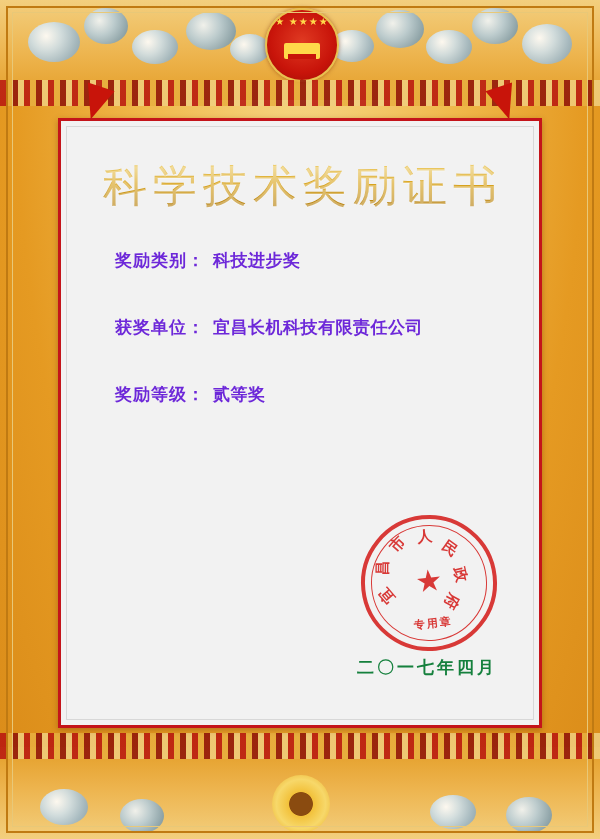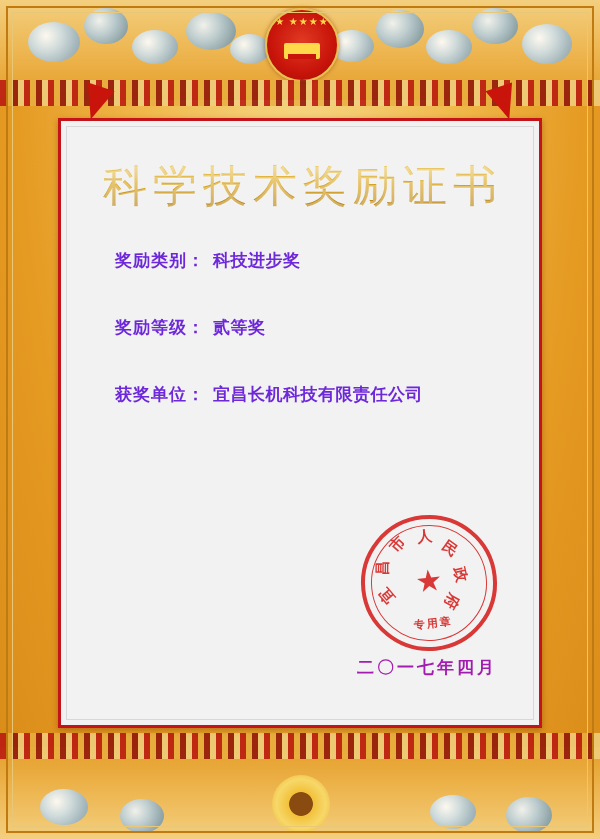--- a/index.html
+++ b/index.html
@@ -126,21 +126,21 @@
   }
   .field-value{
     font-weight:bold;
     font-family:"DejaVu Serif",serif;
     margin-left:8px;
     letter-spacing:.5px;
   }
   .date-line{
     position:absolute;right:42px;bottom:46px;
     font-size:17px;font-weight:bold;letter-spacing:3px;
-    font-family:"DejaVu Serif",serif;color:#a21caf;
+    font-family:"DejaVu Serif",serif;color:#15803d;
   }
   
   .seal{
     position:absolute;left:300px;top:394px;width:128px;height:128px;
     border-radius:50%;
     border:4px solid #d5201e;
     color:#d5201e;
     opacity:.88;
     transform:rotate(-6deg);
   }
@@ -207,24 +207,24 @@
   <div class="paper">
     <div class="paper-inner"></div>
 
     <div class="cert-title">科学技术奖励证书</div>
 
     <div class="fields">
       <div class="field-row">
         <span class="field-label">奖励类别：</span><span class="field-value">科技进步奖</span>
       </div>
       <div class="field-row">
-        <span class="field-label">奖励等级：</span><span class="field-value">贰等奖</span>
+        <span class="field-label">获奖单位：</span><span class="field-value">宜昌长机科技有限责任公司</span>
       </div>
       <div class="field-row">
-        <span class="field-label">获奖单位：</span><span class="field-value">宜昌长机科技有限责任公司</span>
+        <span class="field-label">奖励等级：</span><span class="field-value">贰等奖</span>
       </div>
     </div>
 
     <div class="seal">
       <div class="seal-ring"></div>
       <div class="seal-star">★</div>
       <div class="seal-text" id="seal-text">
           <span style="transform: translate(-46.3193px, 19.5317px) rotate(-125deg);">宜</span>
           <span style="transform: translate(-54.6754px, -13.5725px) rotate(-83.3333deg);">昌</span>
           <span style="transform: translate(-38.9102px, -43.8572px) rotate(-41.6667deg);">市</span>

